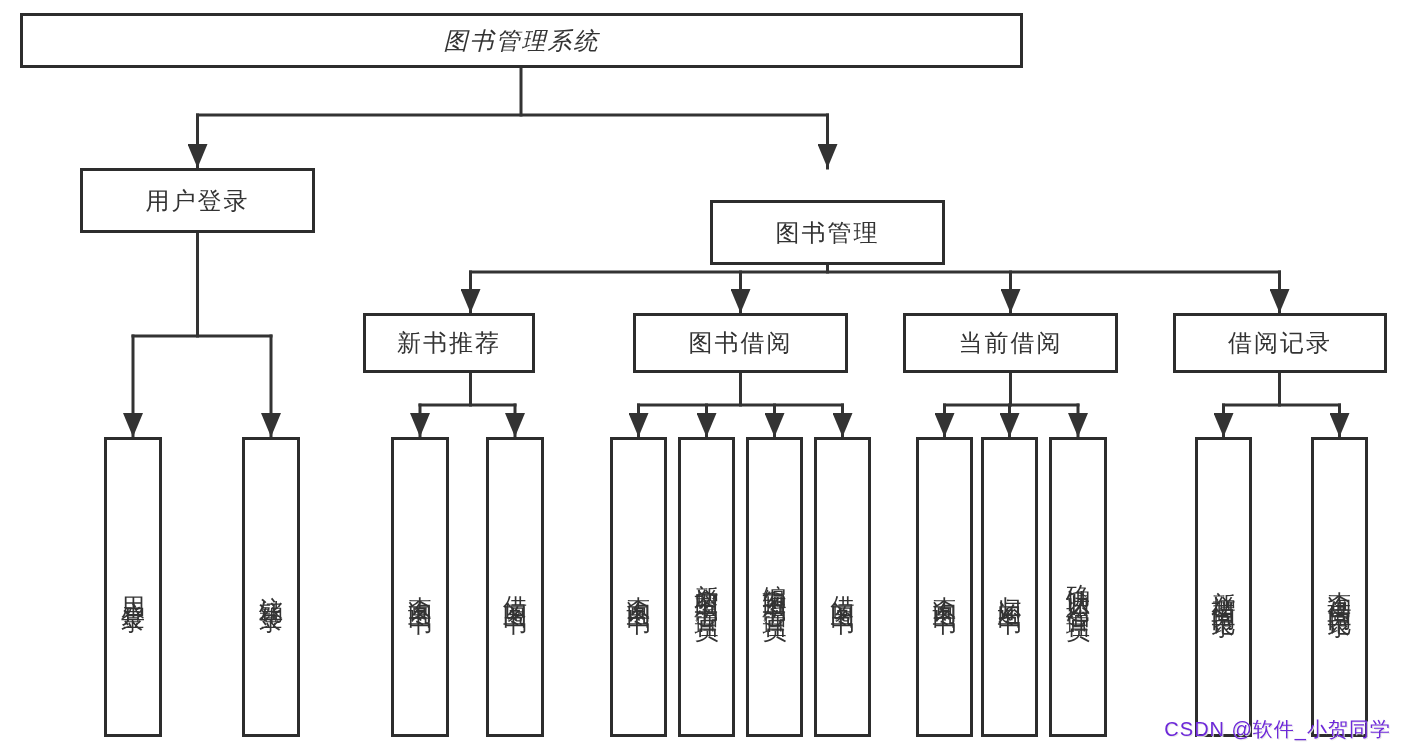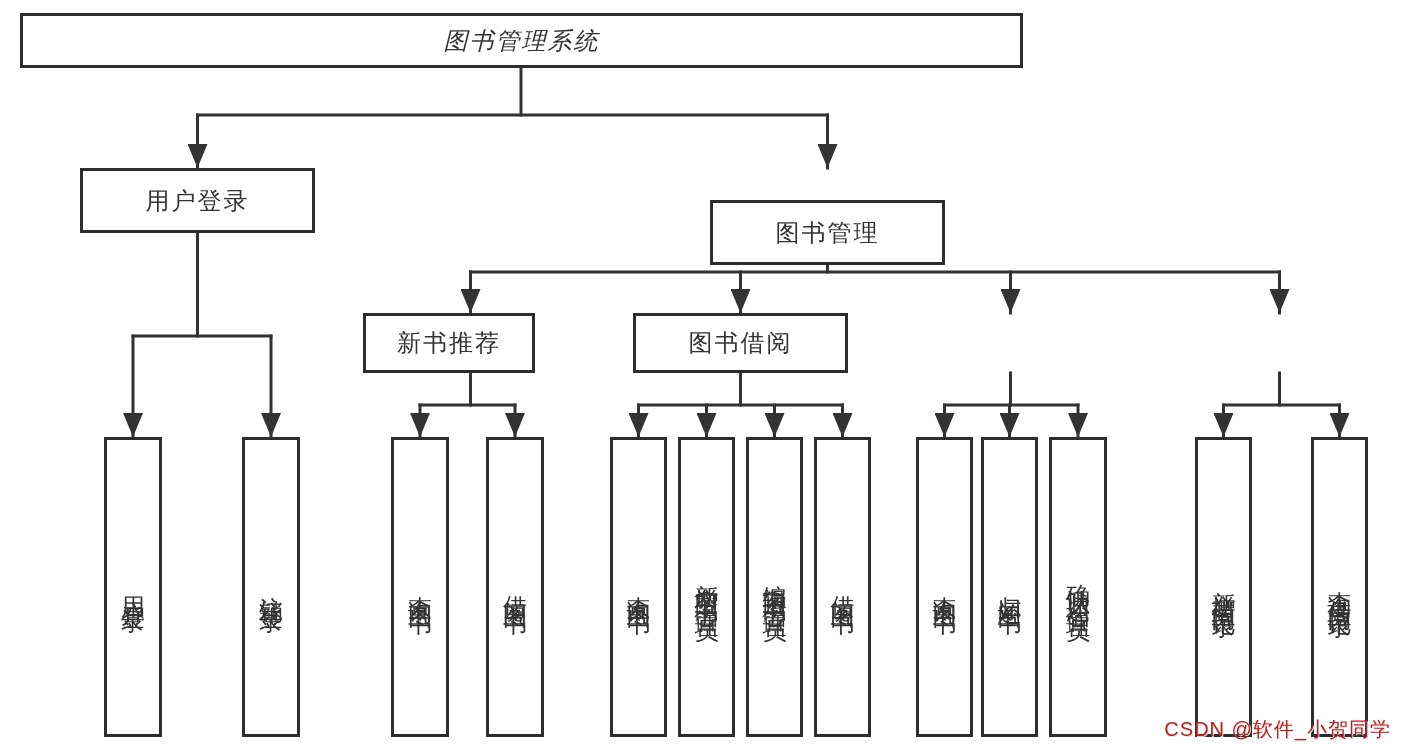--- a/index.html
+++ b/index.html
@@ -17,21 +17,21 @@
   .vbox {
     position:absolute; box-sizing:border-box; background:#ffffff;
     border:3px solid #2d2d2d; display:flex; align-items:center; justify-content:center;
   }
   .vbox .vtext {
     writing-mode:vertical-rl; text-orientation:mixed;
     font-size:24px; letter-spacing:5px; line-height:1; white-space:nowrap;
   }
   .watermark {
     position:absolute; right:14px; bottom:4px; font-size:20px; letter-spacing:1px;
-    color:#b91c1c; text-shadow:1px 1px 0 rgba(230,230,230,0.9); white-space:nowrap;
+    color:#6d28d9; text-shadow:1px 1px 0 rgba(230,230,230,0.9); white-space:nowrap;
   }
 </style>
 </head>
 <body>
 
 <div class="canvas">
 
   <svg class="wires" width="1405" height="747" viewBox="0 0 1405 747">
     <defs>
       <marker id="arrow" markerUnits="userSpaceOnUse" markerWidth="24" markerHeight="20" refX="24" refY="10" orient="auto">
@@ -92,20 +92,26 @@
   <div class="hbox" style="left:710px; top:168px; width:235px; height:65px;margin-top:32px;">
     <span>图书管理</span>
   </div>
 
   <div class="hbox" style="left:363px; top:313px; width:172px; height:60px;text-align:center;">
     <span>新书推荐</span>
   </div>
   <div class="hbox" style="left:633px; top:313px; width:215px; height:60px;text-align:right;">
     <span>图书借阅</span>
   </div>
+  <div class="hbox" style="left:903px; top:313px; width:215px; height:60px;">
+    <span>当前借阅</span>
+  </div>
+  <div class="hbox" style="left:1173px; top:313px; width:214px; height:60px;">
+    <span>借阅记录</span>
+  </div>
 
   <div class="vbox" style="left:104px; top:437px; width:58px; height:300px;">
     <span class="vtext">用户登录</span>
   </div>
   <div class="vbox" style="left:242px; top:437px; width:58px; height:300px;">
     <span class="vtext">注销登录</span>
   </div>
 
   <div class="vbox" style="left:391px; top:437px; width:58px; height:300px;">
     <span class="vtext">查询图书</span>

